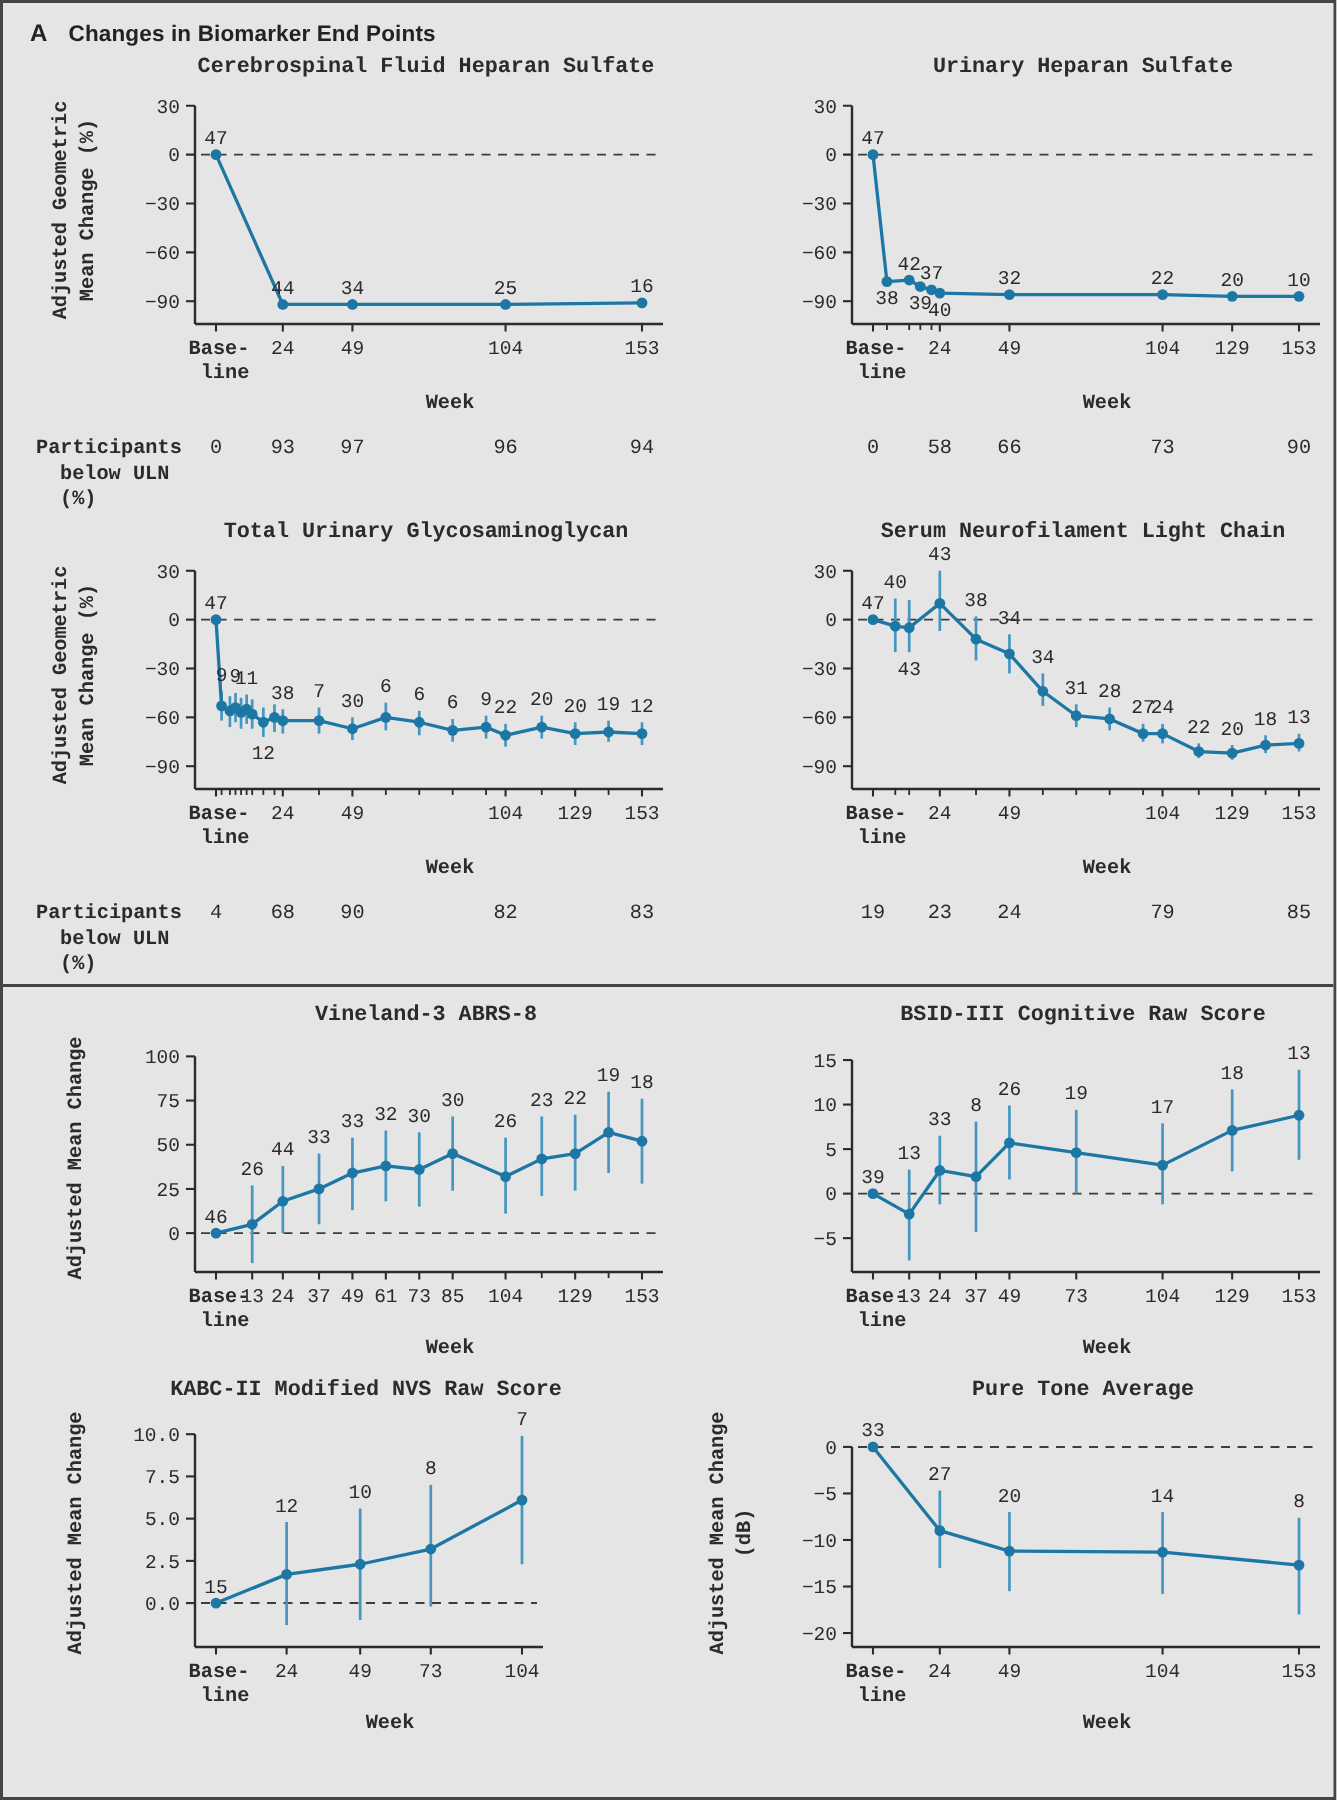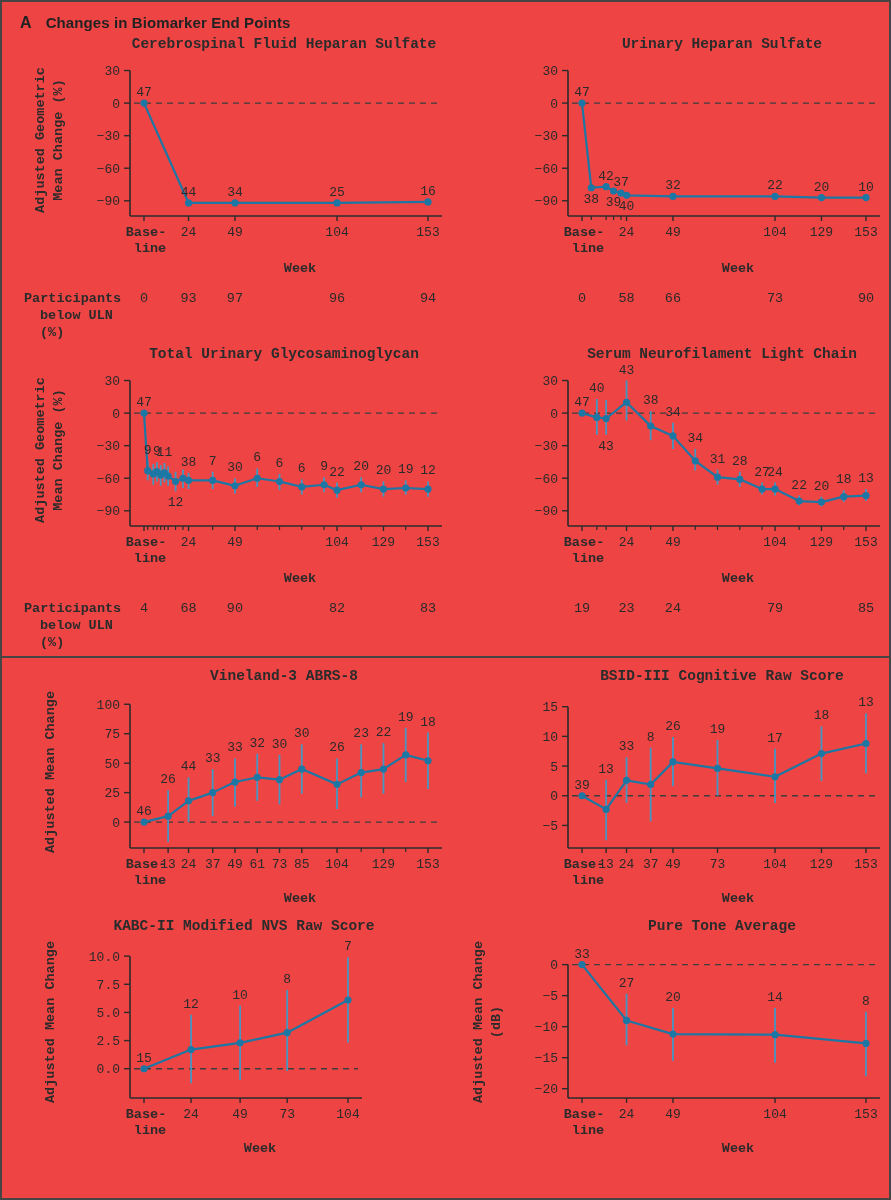--- a/index.html
+++ b/index.html
@@ -1,17 +1,17 @@
 <!DOCTYPE html>
 <html><head>
 <meta charset="utf-8">
 <style>
   html,body{margin:0;padding:0;background:#fff;}
   body{width:891px;height:1200px;font-family:"Liberation Sans",sans-serif;color:#2b2b2b;}
-  .figure{box-sizing:border-box;width:891px;height:1200px;border:2px solid #454545;background:#ef4444;overflow:hidden;}
+  .figure{box-sizing:border-box;width:891px;height:1200px;border:2px solid #454545;background:#e5e5e5;overflow:hidden;}
   .panel{padding:6px 4px 0 8px;}
   .panel-b{border-top:2px solid #454545;margin-top:4px;}
   .panel-header{font-weight:bold;font-size:15px;color:#222;padding:6px 0 0 10px;letter-spacing:.1px;}
   .panel-letter{font-size:16px;margin-right:14px;}
   .grid{display:grid;grid-template-columns:1fr 1fr;font-family:Liberation Mono, monospace;}
   .chart-cell svg{display:block;overflow:visible;}
 </style>
 </head>
 <body>
 

